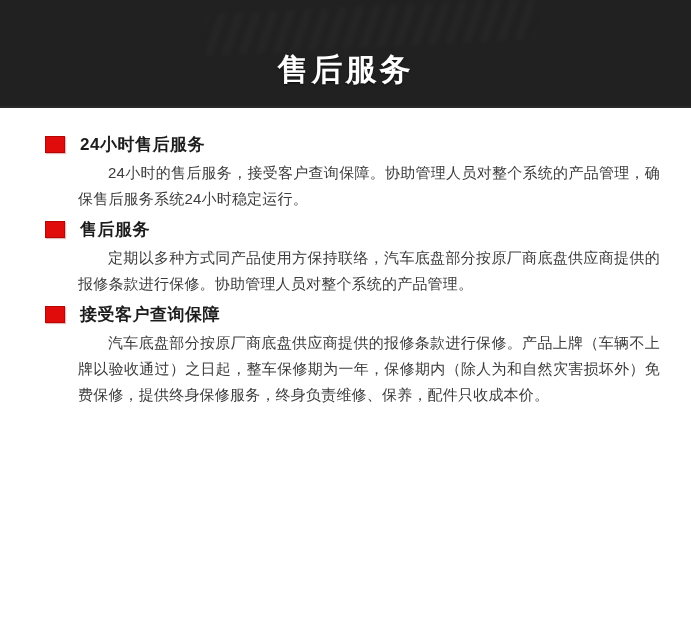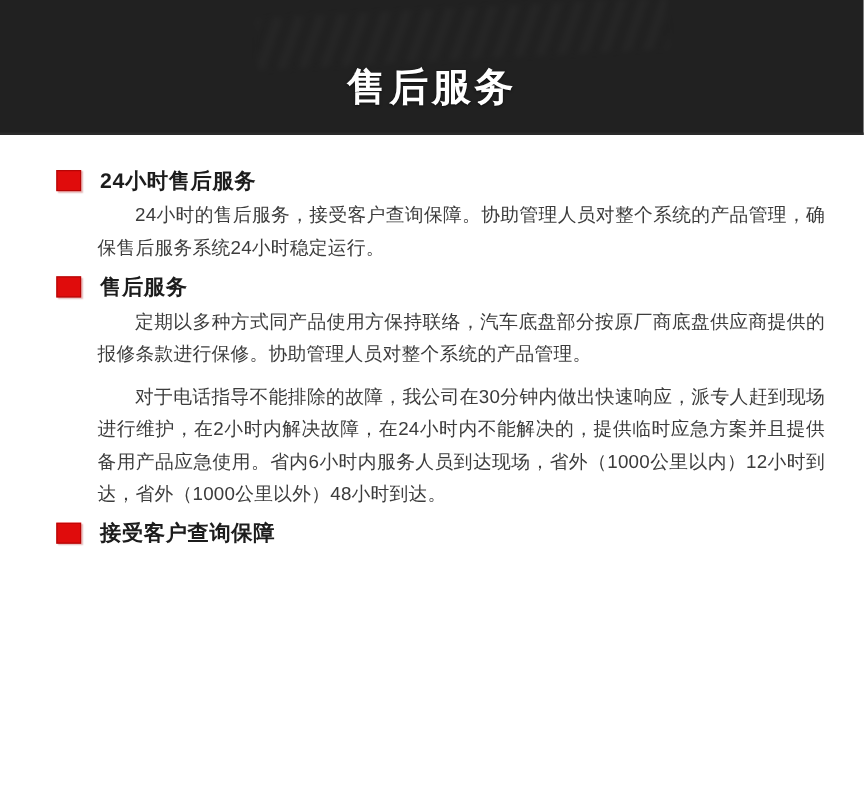--- a/index.html
+++ b/index.html
@@ -121,25 +121,27 @@
         <span class="bullet"></span>
         <h2 class="sec-title">售后服务</h2>
       </div>
       <div class="sec-body">
         <p>定期以多种方式同产品使用方保持联络，汽车底盘部分按原厂商底盘供应商提供的报修条款进行保修。协助管理人员对整个系统的产品管理。</p>
       </div>
     </div>
 
     <div class="section">
       <div class="sec-body">
-        <p>对于电话指导不能排除的故障，我公司在30分钟内做出快速响应，派专人赶到现场进行维护，在2小时内解决故障，在24小时内不能解决的，提供临时应急方案并且提供备用产品应急使用。省内6小时内服务人员到达现场，省外（1000公里以内）12小时到达，省外（1000公里以外）48小时到达。</p>
       </div>
     </div>
 
     <div class="section">
       <div class="sec-head">
         <span class="bullet"></span>
         <h2 class="sec-title">接受客户查询保障</h2>
       </div>
+      <div class="sec-body">
+        <p>汽车底盘部分按原厂商底盘供应商提供的报修条款进行保修。产品上牌（车辆不上牌以验收通过）之日起，整车保修期为一年，保修期内（除人为和自然灾害损坏外）免费保修，提供终身保修服务，终身负责维修、保养，配件只收成本价。</p>
+      </div>
     </div>
 
   </div>
 </div>
 
 </body></html>

